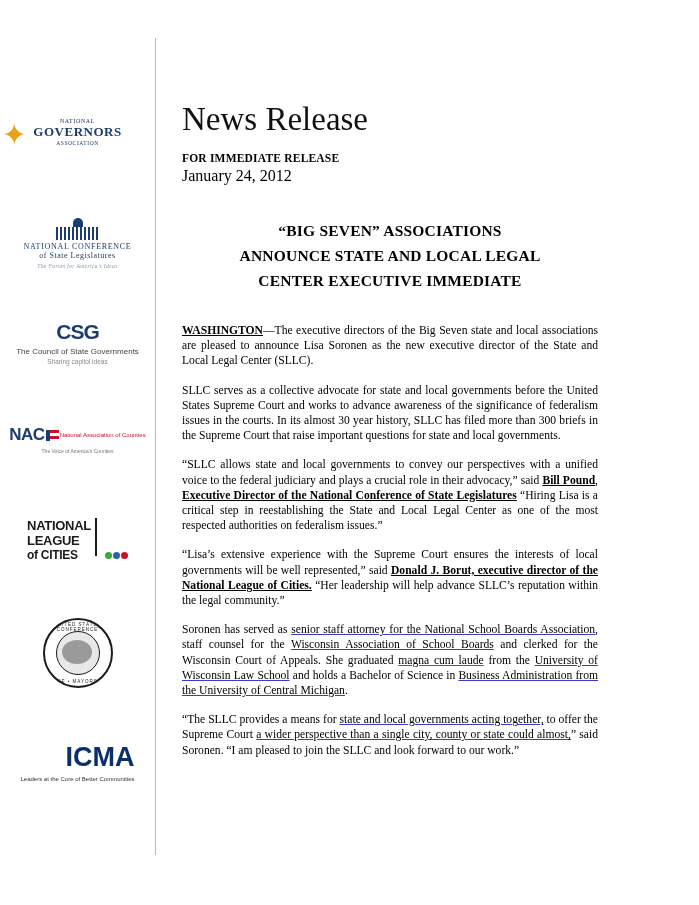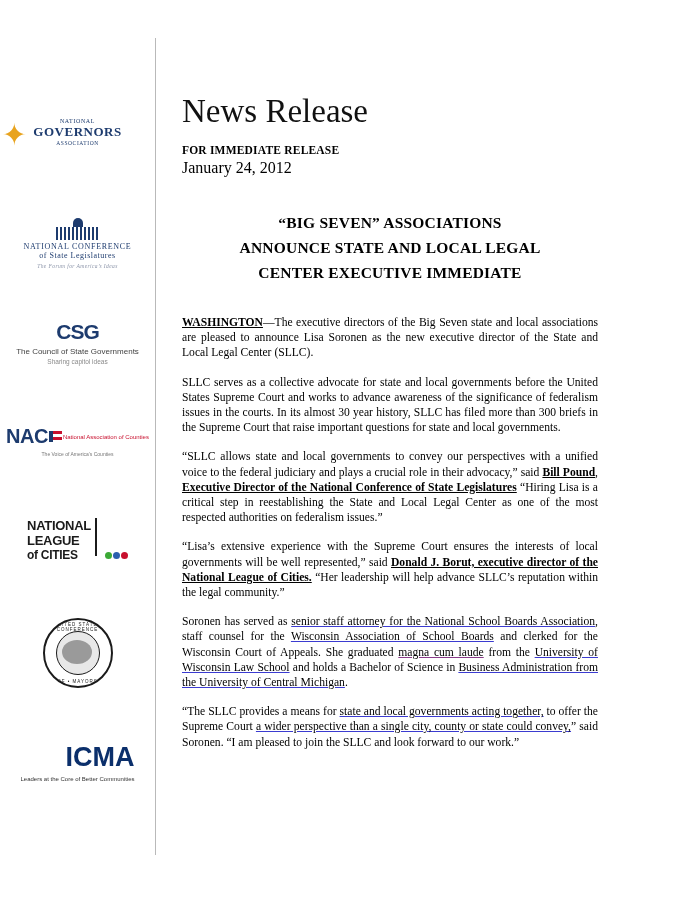--- a/index.html
+++ b/index.html
@@ -124,21 +124,21 @@
     font-family: "Liberation Sans", sans-serif;
     font-size: 6.5px;
     color: #8a8a8a;
     margin-top: 2px;
   }
   
   .naco { top: 425px; }
   .naco-row { display: inline-block; }
   .naco-mark {
     font-family: "Liberation Sans", sans-serif;
-    font-size: 20px;
+    font-size: 17px;
     font-weight: bold;
     color: #1d3b6e;
     letter-spacing: -0.5px;
     vertical-align: middle;
   }
   .naco-flag {
     display: inline-block;
     width: 9px; height: 11px;
     background: linear-gradient(to bottom, #c8102e 0 3px, #ffffff 3px 6px, #c8102e 6px 9px, #ffffff 9px 11px);
     border-left: 4px solid #1d3b6e;
@@ -232,21 +232,21 @@
   .icma-sub {
     font-family: "Liberation Sans", sans-serif;
     font-size: 6px;
     color: #333333;
     margin-top: 3px;
   }
   
   .content {
     position: absolute;
     left: 182px;
-    top: 92px;
+    top: 100px;
     width: 416px;
   }
   .news-release {
     font-family: "Liberation Serif", serif;
     font-size: 33px;
     line-height: 38px;
     color: #111111;
     margin: 0;
     font-weight: normal;
   }
@@ -378,18 +378,18 @@
       <p><span class="b">WASHINGTON</span><span>—The executive directors of the Big Seven state and local associations are pleased to announce Lisa Soronen as the new executive director of the State and Local Legal Center (SLLC).</span></p>
 
       <p>SLLC serves as a collective advocate for state and local governments before the United States Supreme Court and works to advance awareness of the significance of federalism issues in the courts. In its almost 30 year history, SLLC has filed more than 300 briefs in the Supreme Court that raise important questions for state and local governments.</p>
 
       <p><span>“SLLC allows state and local governments to convey our perspectives with a unified voice to the federal judiciary and plays a crucial role in their advocacy,” said </span><span class="b">Bill Pound</span><span>, </span><span class="b">Executive Director of the National Conference of State Legislatures</span><span> “Hiring Lisa is a critical step in reestablishing the State and Local Legal Center as one of the most respected authorities on federalism issues.”</span></p>
 
       <p><span>“Lisa’s extensive experience with the Supreme Court ensures the interests of local governments will be well represented,” said </span><span class="b">Donald J. Borut, executive director of the National League of Cities.</span><span> “Her leadership will help advance SLLC’s reputation within the legal community.”</span></p>
 
       <p><span>Soronen has served as </span><span class="u-blue">senior staff attorney for the National School Boards Association</span><span>, staff counsel for the </span><span class="u-blue">Wisconsin Association of School Boards</span><span> and clerked for the Wisconsin Court of Appeals. She graduated </span><span class="u-purple">magna cum laude</span><span> from the </span><span class="u-blue">University of Wisconsin Law School</span><span> and holds a Bachelor of Science in </span><span class="u-blue">Business Administration from the University of Central Michigan</span><span>.</span></p>
 
-      <p><span>“The SLLC provides a means for </span><span class="u-blue">state and local governments  acting together,</span><span> to offer the Supreme Court </span><span class="u-blue">a wider perspective than a single city, county or state could convey,</span><span>” said Soronen. “I am pleased to join the SLLC and look forward to our work.”</span></p>
+      <p><span>“The SLLC provides a means for </span><span class="u-blue">state and local governments  acting together,</span><span> to offer the Supreme Court </span><span class="u-blue">a wider perspective than a single city, county or state could almost,</span><span>” said Soronen. “I am pleased to join the SLLC and look forward to our work.”</span></p>
 
     </div>
   </div>
 
 </div>
 
 </body></html>

